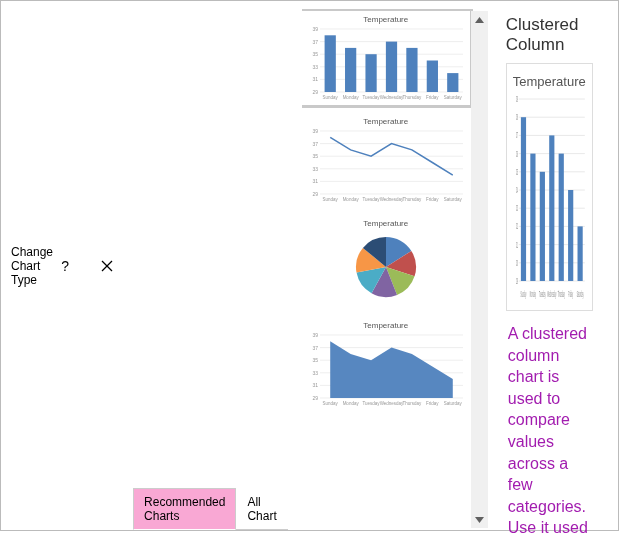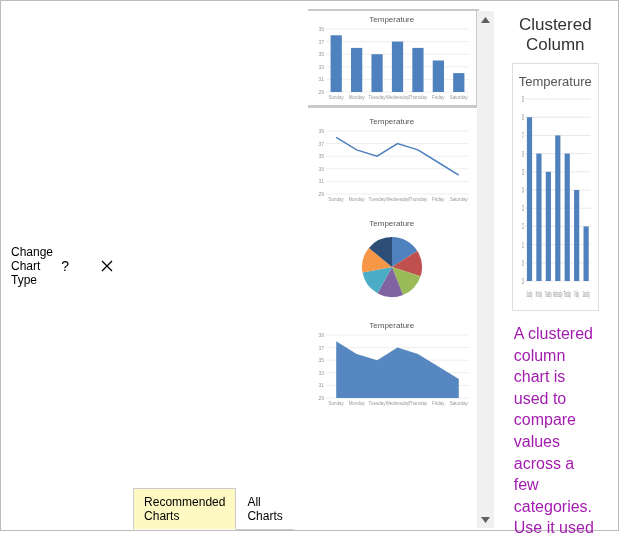--- a/index.html
+++ b/index.html
@@ -58,21 +58,21 @@
   .tab {
     padding: 6px 10px 6px 10px;
     border: 1px solid transparent;
     position: relative;
     z-index: 1;
     cursor: default;
   }
   .tab.active {
     border: 1px solid #ccc;
     border-bottom: 1px solid #fff;
-    background: #fef9c3;
+    background: #f9a8d4;
   }
   .content {
     flex: 1;
     display: flex;
     min-height: 0;
     padding: 8px 8px 0 8px;
   }
   .sidebar {
     width: 186px;
     display: flex;
@@ -130,21 +130,20 @@
   .main-pane {
     flex: 1;
     padding: 6px 10px 0 18px;
     min-width: 0;
   }
   .chart-type-title {
     font-size: 17px;
     color: #333;
     margin: 0 0 8px 0;
     font-weight: normal;
-    text-align: center;
   }
   .big-chart-wrap {
     border: 1px solid #ddd;
     padding: 4px 6px;
   }
   .big-chart-title {
     text-align: center;
     font-size: 13px;
     color: #555;
     margin: 6px 0 4px 0;
@@ -195,21 +194,21 @@
         <svg width="12" height="12" viewBox="0 0 12 12">
           <line x1="1" y1="1" x2="11" y2="11" stroke="#000" stroke-width="1.2"></line>
           <line x1="11" y1="1" x2="1" y2="11" stroke="#000" stroke-width="1.2"></line>
         </svg>
       </span>
     </div>
   </div>
 
   <div class="tabs">
     <div class="tab active">Recommended Charts</div>
-    <div class="tab">All Charts</div>
+    <div class="tab">All Chart</div>
   </div>
 
   <div class="content">
 
     <div class="sidebar">
       <div class="thumbs">
 
         <div class="thumb selected">
           <div class="thumb-title">Temperature</div>
           <svg class="mini-chart" id="mini-bar" viewBox="0 0 160 74" preserveAspectRatio="none">

